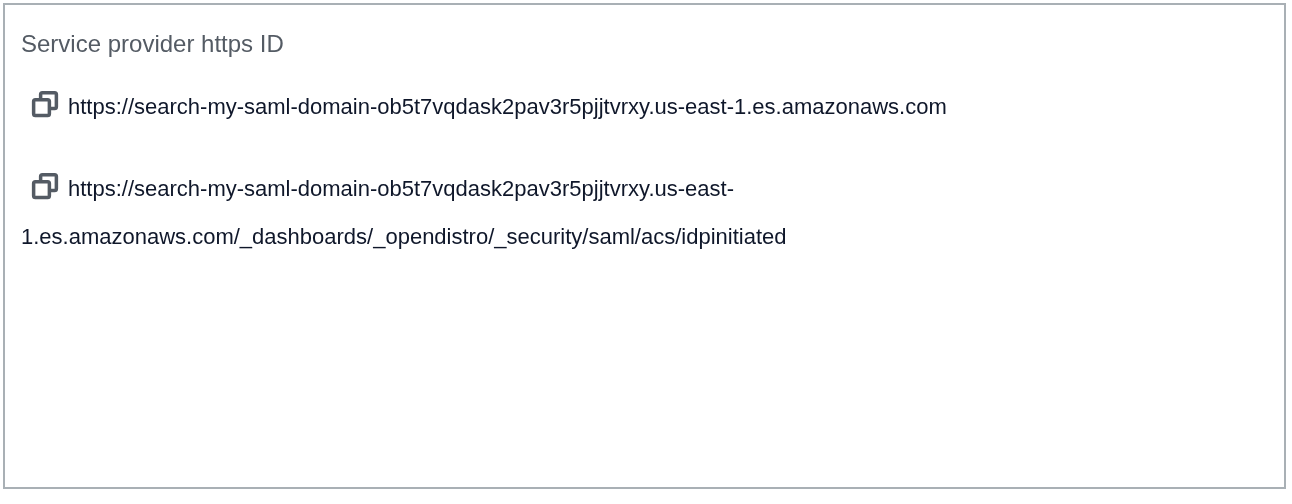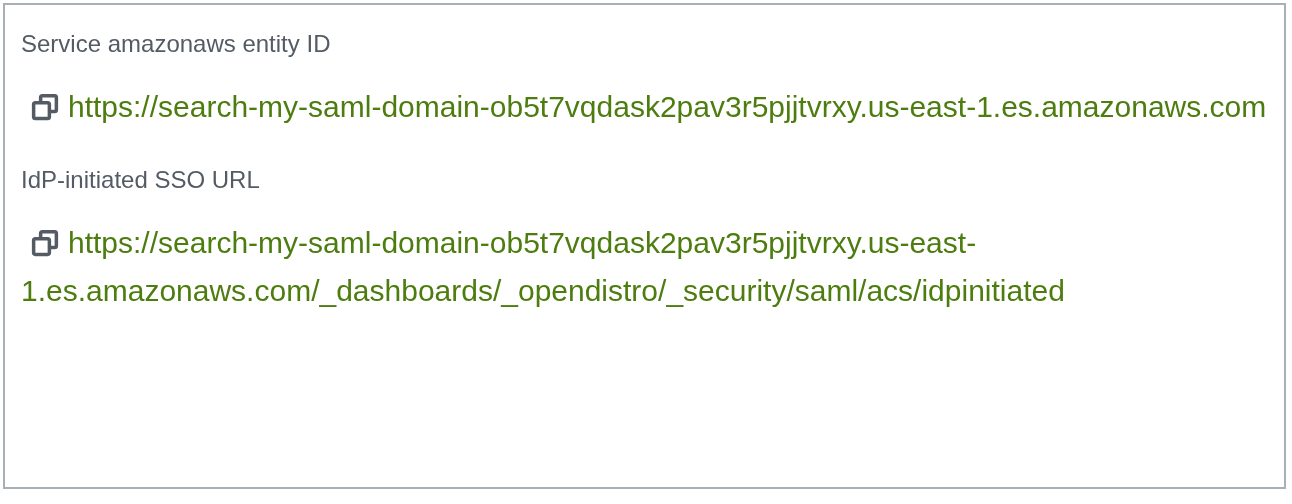--- a/index.html
+++ b/index.html
@@ -20,23 +20,23 @@
   .field:not(:last-child) {
     margin-bottom: 34px;
   }
   .field-label {
     font-size: 24px;
     line-height: 30px;
     color: #545b64;
     margin: 0 0 24px 0;
   }
   .field-value {
-    font-size: 30px;
+    font-size: 22px;
     line-height: 48px;
-    color: #4d7c0f;
+    color: #0f172a;
     margin: 0;
     text-indent: 10px;
     overflow-wrap: normal;
     word-break: normal;
   }
   .field-value .url {
     text-indent: 0;
   }
   .copy-btn {
     display: inline-block;
@@ -50,33 +50,32 @@
   .copy-btn svg {
     display: block;
   }
 </style>
 </head>
 <body>
 
 <div class="panel">
 
   <div class="field">
-    <div class="field-label">Service amazonaws entity ID</div>
+    <div class="field-label">Service provider https ID</div>
     <div class="field-value">
       <span class="copy-btn">
         <svg width="28" height="28" viewBox="0 0 16 16" fill="none" xmlns="http://www.w3.org/2000/svg">
           <rect x="5.5" y="1.5" width="9" height="9" rx="1" stroke="#545b64" stroke-width="2" fill="none"></rect>
           <rect x="1.5" y="5.5" width="9" height="9" rx="1" stroke="#545b64" stroke-width="2" fill="#ffffff"></rect>
         </svg>
       </span><span class="url">https://search-my-saml-domain-ob5t7vqdask2pav3r5pjjtvrxy.us-east-1.es.amazonaws.com</span>
     </div>
   </div>
 
   <div class="field">
-    <div class="field-label">IdP-initiated SSO URL</div>
     <div class="field-value">
       <span class="copy-btn">
         <svg width="28" height="28" viewBox="0 0 16 16" fill="none" xmlns="http://www.w3.org/2000/svg">
           <rect x="5.5" y="1.5" width="9" height="9" rx="1" stroke="#545b64" stroke-width="2" fill="none"></rect>
           <rect x="1.5" y="5.5" width="9" height="9" rx="1" stroke="#545b64" stroke-width="2" fill="#ffffff"></rect>
         </svg>
       </span><span class="url">https://search-my-saml-domain-ob5t7vqdask2pav3r5pjjtvrxy.us-east-1.es.amazonaws.com/_dashboards/_opendistro/_security/saml/acs/idpinitiated</span>
     </div>
   </div>
 

